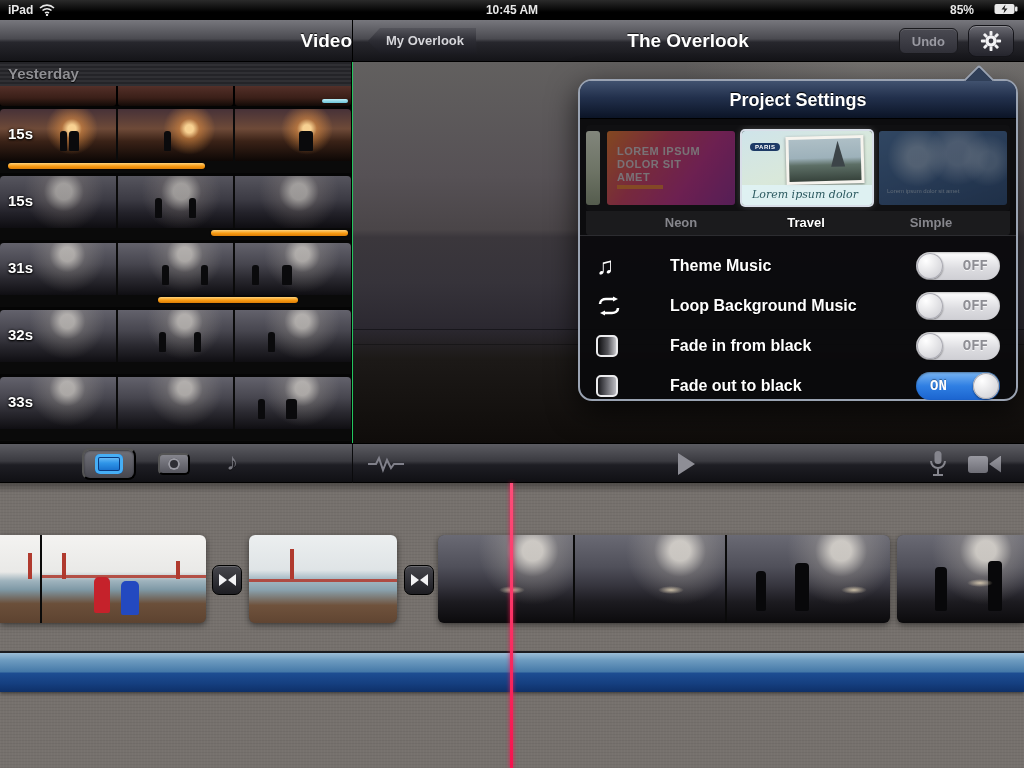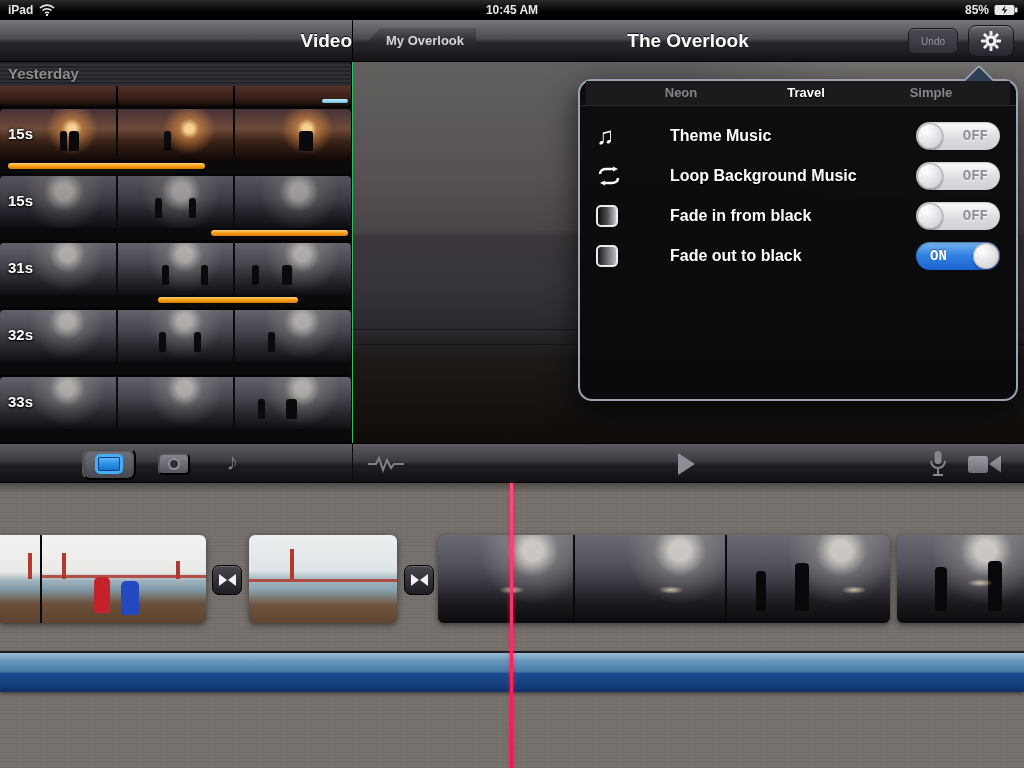--- a/index.html
+++ b/index.html
@@ -6,39 +6,39 @@
   html,body { width:1024px; height:768px; overflow:hidden; background:#000;
     font-family:"Liberation Sans", sans-serif; }
   .screen { position:relative; width:1024px; height:768px; background:#22c55e; }
 
   
   .statusbar { position:absolute; left:0; top:0; width:1024px; height:20px;
     background:linear-gradient(180deg,#2a2a2a,#000 60%); color:#e8e8e8;
     font-size:12px; font-weight:bold; display:flex; align-items:center; }
   .sb-left { position:absolute; left:8px; display:flex; align-items:center; gap:6px; }
   .sb-center { position:absolute; left:0; right:0; text-align:center; }
-  .sb-right { position:absolute; right:6px; display:flex; align-items:center; gap:5px; }
+  .sb-right { position:absolute; right:6px; display:flex; gap:20px; }
 
   
   .navrow { position:absolute; left:0; top:20px; width:1024px; height:42px;
     background:linear-gradient(180deg,#77777d 0%,#4a4a50 46%,#27272d 54%,#141418 100%);
     border-bottom:1px solid #000; }
   .nav-divider { position:absolute; left:352px; top:0; width:1px; height:42px; background:#000; }
   .nav-title { position:absolute; top:0; height:42px; line-height:42px; color:#fff;
     font-size:19px; font-weight:bold; text-align:center; text-shadow:0 -1px 1px rgba(0,0,0,.8); }
   .video-title { left:0; width:352px;text-align:right; }
   .project-title { left:352px; width:672px; }
   .btn-back { position:absolute; left:368px; top:8px; height:26px; padding:0 12px 0 18px;
     background:linear-gradient(180deg,#55555c,#2c2c33 50%,#1b1b21);
     clip-path:polygon(12px 0,100% 0,100% 100%,12px 100%,0 50%);
     color:#d6d6da; font-size:13px; font-weight:bold; line-height:26px; border:none;
     filter:drop-shadow(0 0 1px #707078); }
   .btn-undo { position:absolute; right:66px; top:8px; height:26px; padding:0 12px;
     background:linear-gradient(180deg,#4a4a52,#303038); border:1px solid #1a1a1e;
-    border-radius:6px; color:#9a9aa2; font-size:10px; font-weight:normal;
+    border-radius:6px; color:#9a9aa2; font-size:13px; font-weight:bold;
     box-shadow:inset 0 1px 0 rgba(255,255,255,.15); }
   .btn-gear { position:absolute; right:10px; top:5px; width:46px; height:32px;
     background:linear-gradient(180deg,#6a6a72,#3a3a42 50%,#26262e); border:1px solid #15151a;
     border-radius:8px; box-shadow:inset 0 1px 0 rgba(255,255,255,.25);
     display:flex; align-items:center; justify-content:center; }
 
   
   .content { position:absolute; left:0; top:62px; width:1024px; height:381px; }
 
   
@@ -440,21 +440,42 @@
         <div class="glint" style="left:55%; top:50%;"></div>
       </div>
     </div>
 
     <div class="audio-track"></div>
     <div class="playhead"></div>
   </div>
 
   <div class="popover">
     <div class="pop-arrow"></div>
-
+    <div class="pop-header">Project Settings</div>
+
+    <div class="carousel">
+      <div class="thumb thumb-sliver-left dimmed"></div>
+      <div class="thumb thumb-neon dimmed">
+        <div class="neon-text">LOREM IPSUM DOLOR SIT AMET</div>
+        <div class="neon-sub"></div>
+      </div>
+      <div class="thumb thumb-travel">
+        <span class="paris-tag">PARIS</span>
+        <div class="polaroid">
+          <div class="photo">
+              <div class="tower2"></div>
+            </div>
+        </div>
+        <div class="travel-caption">Lorem ipsum dolor</div>
+      </div>
+      <div class="thumb thumb-simple dimmed">
+        <div class="simple-caption">Lorem ipsum dolor sit amet</div>
+      </div>
+
+    </div>
 
     <div class="theme-labels">
       <span class="theme-label lbl-0">Neon</span>
       <span class="theme-label lbl-1 selected">Travel</span>
       <span class="theme-label lbl-2">Simple</span>
     </div>
 
     <div class="settings">
       <div class="setting-row">
         <span class="setting-icon">

